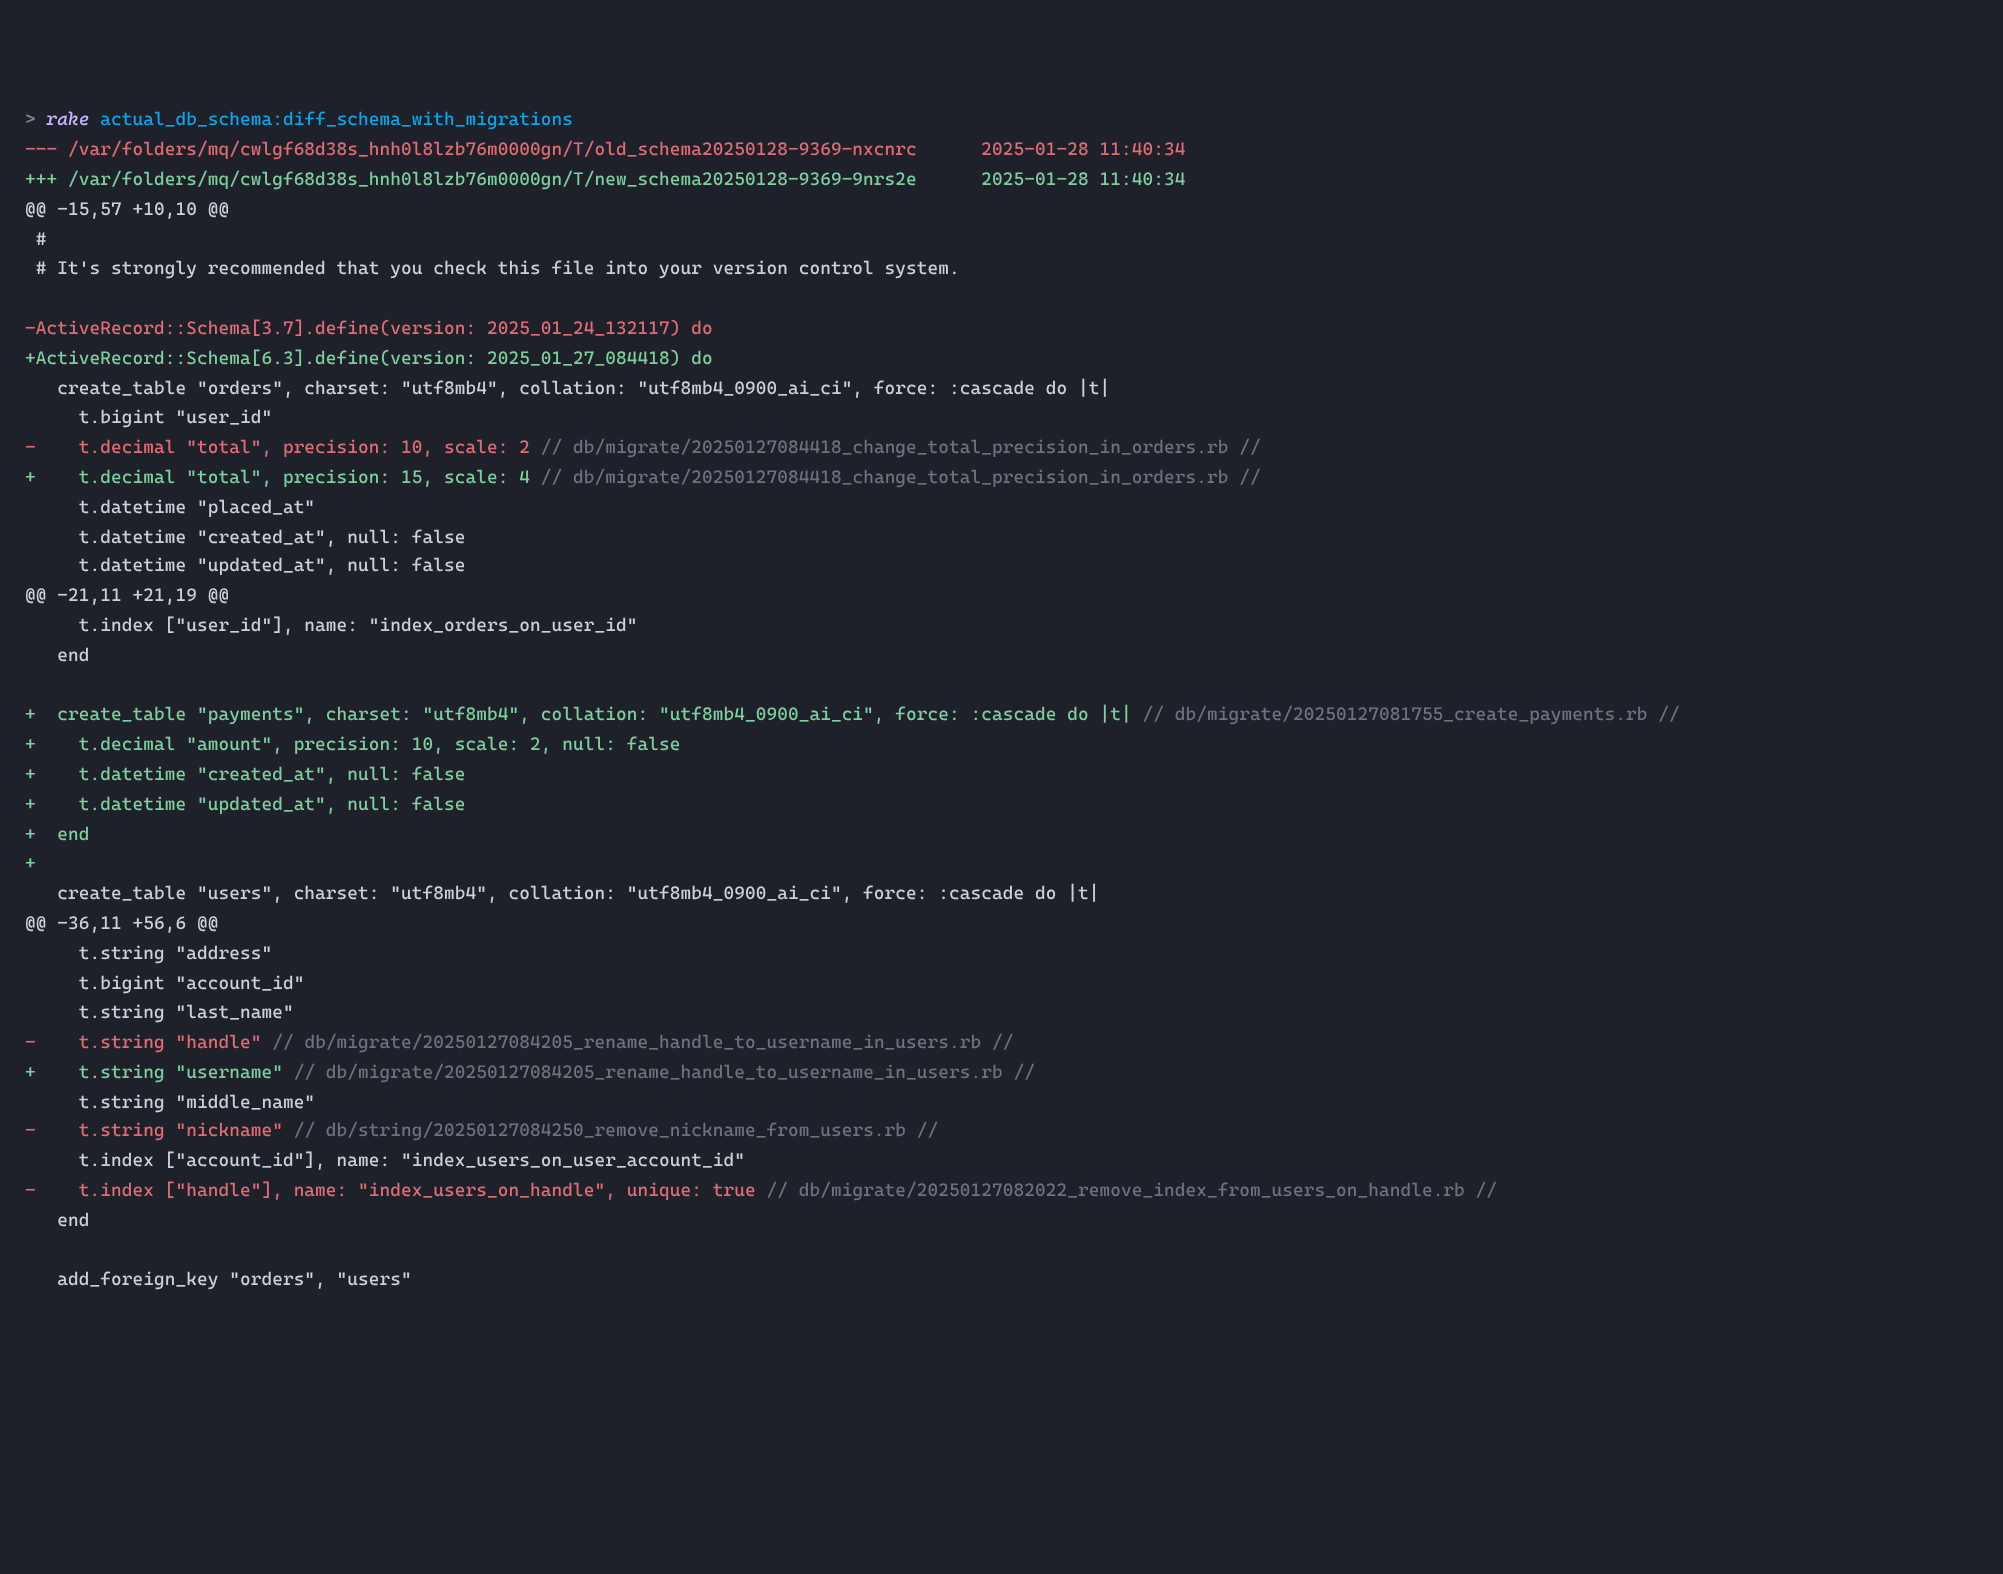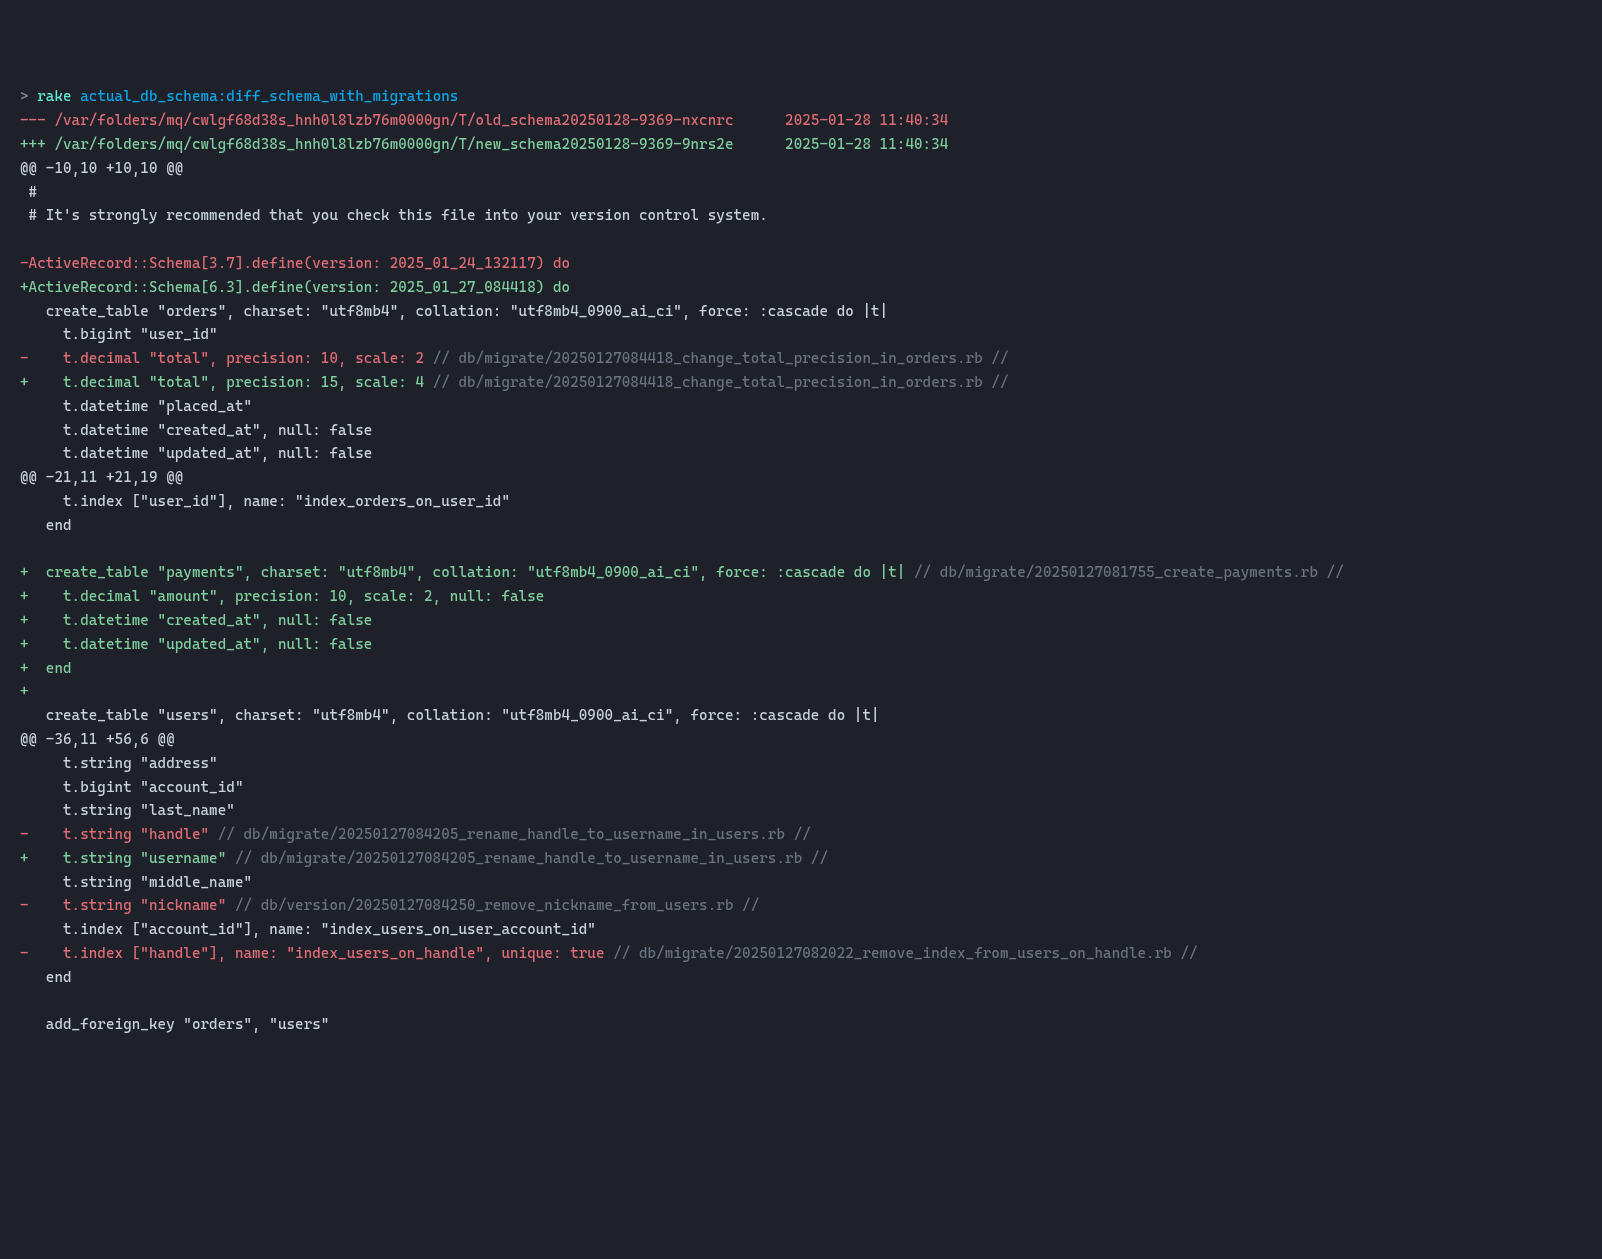--- a/index.html
+++ b/index.html
@@ -7,35 +7,35 @@
     background: #1e2129;
     color: #c9d1d9;
     font-family: "SF Mono", Monaco, "Cascadia Code", "Roboto Mono", Consolas, monospace;
     font-size: 14.5px;
     line-height: 23.8px;
     padding: 14px 20px;
     white-space: pre;
     letter-spacing: 0.1px;
   }
   .prompt { color: #7c8495; }
-  .rake { color: #5eead4; }
+  .rake { color: #c4b5fd; font-style: italic; }
   .cmd-arg { color: #0ea5e9; }
   .red { color: #e06c75; }
   .green { color: #7fcf9e; }
   .ctx { color: #c9d1d9; }
   .comment { color: #6b7280; }
 </style>
 </head>
 <body>
 
 
 <div><span><span class="prompt">&gt; </span><span class="rake">rake</span><span class="cmd-arg"> actual_db_schema:diff_schema_with_migrations</span></span>
 <div id="diff-container"><span class="red">--- /var/folders/mq/cwlgf68d38s_hnh0l8lzb76m0000gn/T/old_schema20250128-9369-nxcnrc      2025-01-28 11:40:34</span>
 <span class="green">+++ /var/folders/mq/cwlgf68d38s_hnh0l8lzb76m0000gn/T/new_schema20250128-9369-9nrs2e      2025-01-28 11:40:34</span>
-<span class="ctx">@@ -10,10 +10,10 @@</span>
+<span class="ctx">@@ -15,57 +10,10 @@</span>
 <span class="ctx"> #</span>
 <span class="ctx"> # It's strongly recommended that you check this file into your version control system.</span>
 <span class="ctx"></span>
 <span class="red">-ActiveRecord::Schema[3.7].define(version: 2025_01_24_132117) do</span>
 <span class="green">+ActiveRecord::Schema[6.3].define(version: 2025_01_27_084418) do</span>
 <span class="ctx">   create_table "orders", charset: "utf8mb4", collation: "utf8mb4_0900_ai_ci", force: :cascade do |t|</span>
 <span class="ctx">     t.bigint "user_id"</span>
 <span class="red">-    t.decimal "total", precision: 10, scale: 2</span><span class="comment"> // db/migrate/20250127084418_change_total_precision_in_orders.rb //</span>
 <span class="green">+    t.decimal "total", precision: 15, scale: 4</span><span class="comment"> // db/migrate/20250127084418_change_total_precision_in_orders.rb //</span>
 <span class="ctx">     t.datetime "placed_at"</span>
@@ -52,20 +52,20 @@
 <span class="green">+  end</span>
 <span class="green">+</span>
 <span class="ctx">   create_table "users", charset: "utf8mb4", collation: "utf8mb4_0900_ai_ci", force: :cascade do |t|</span>
 <span class="ctx">@@ -36,11 +56,6 @@</span>
 <span class="ctx">     t.string "address"</span>
 <span class="ctx">     t.bigint "account_id"</span>
 <span class="ctx">     t.string "last_name"</span>
 <span class="red">-    t.string "handle"</span><span class="comment"> // db/migrate/20250127084205_rename_handle_to_username_in_users.rb //</span>
 <span class="green">+    t.string "username"</span><span class="comment"> // db/migrate/20250127084205_rename_handle_to_username_in_users.rb //</span>
 <span class="ctx">     t.string "middle_name"</span>
-<span class="red">-    t.string "nickname"</span><span class="comment"> // db/version/20250127084250_remove_nickname_from_users.rb //</span>
+<span class="red">-    t.string "nickname"</span><span class="comment"> // db/string/20250127084250_remove_nickname_from_users.rb //</span>
 <span class="ctx">     t.index ["account_id"], name: "index_users_on_user_account_id"</span>
 <span class="red">-    t.index ["handle"], name: "index_users_on_handle", unique: true</span><span class="comment"> // db/migrate/20250127082022_remove_index_from_users_on_handle.rb //</span>
 <span class="ctx">   end</span>
 <span class="ctx"></span>
 <span class="ctx">   add_foreign_key "orders", "users"</span></div></div>
 
 
 
 </body></html>

